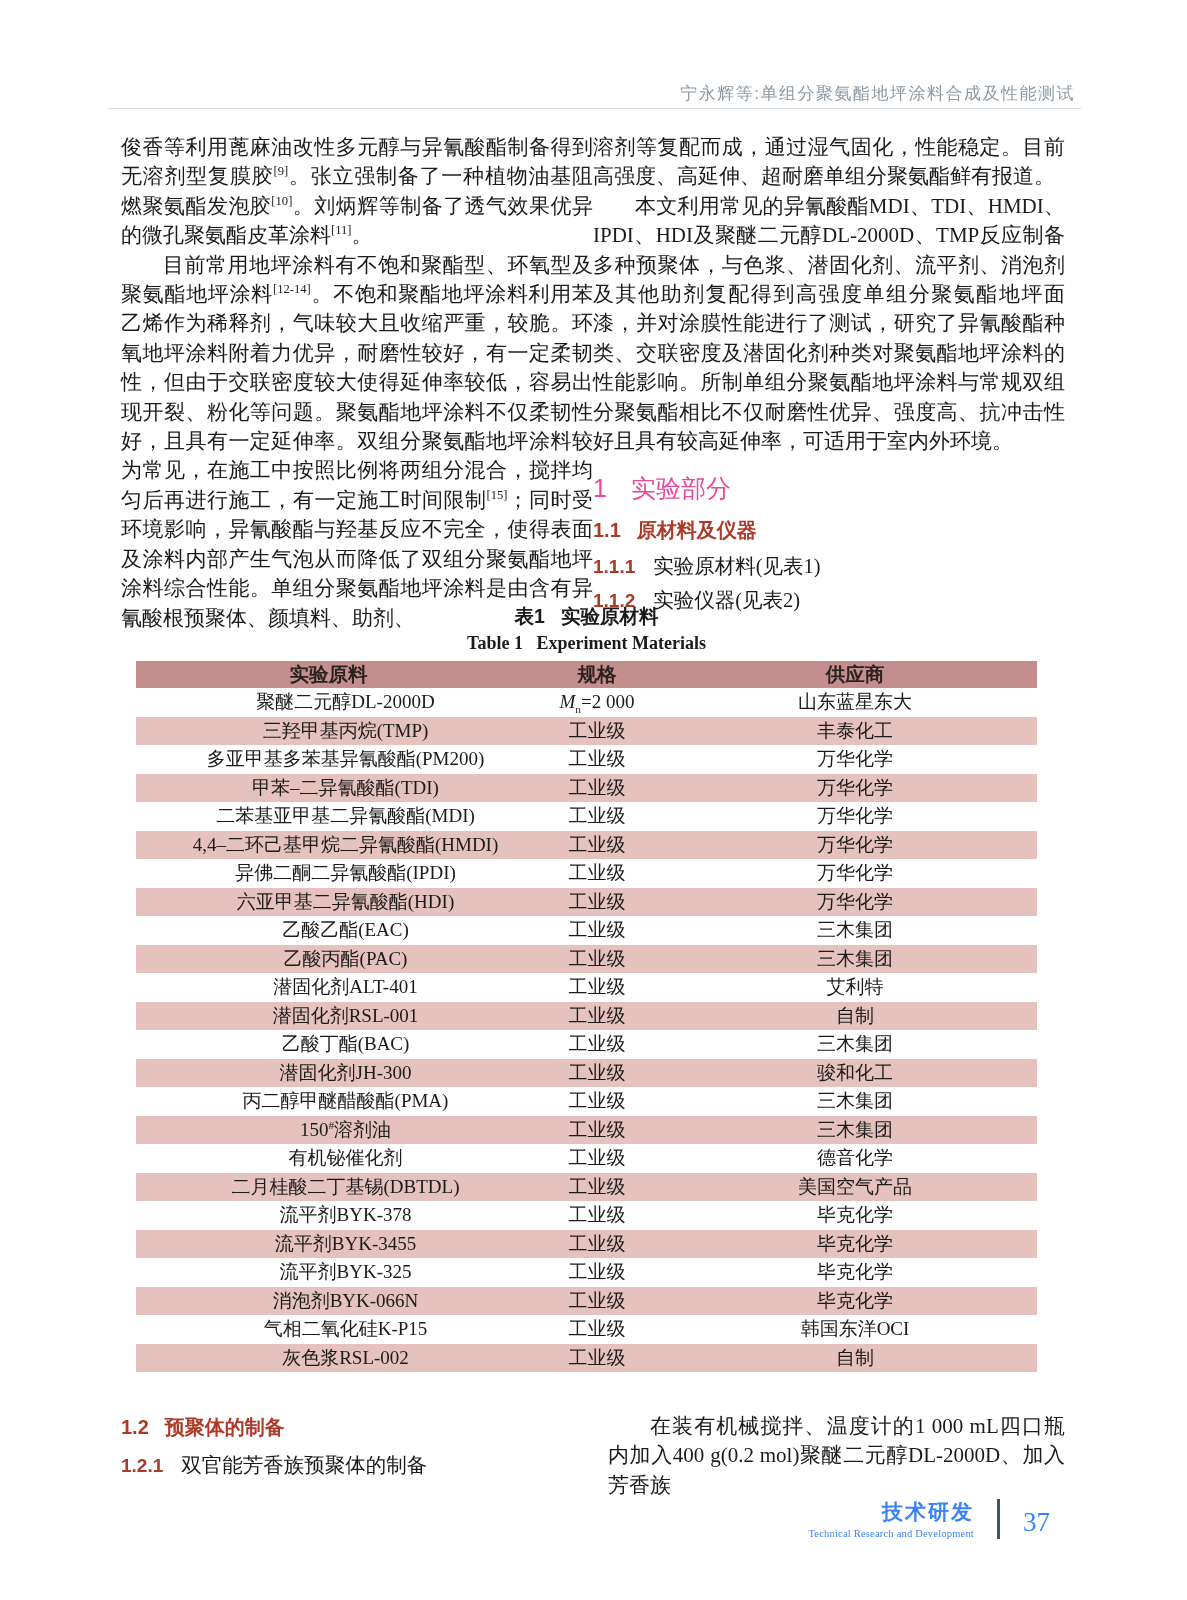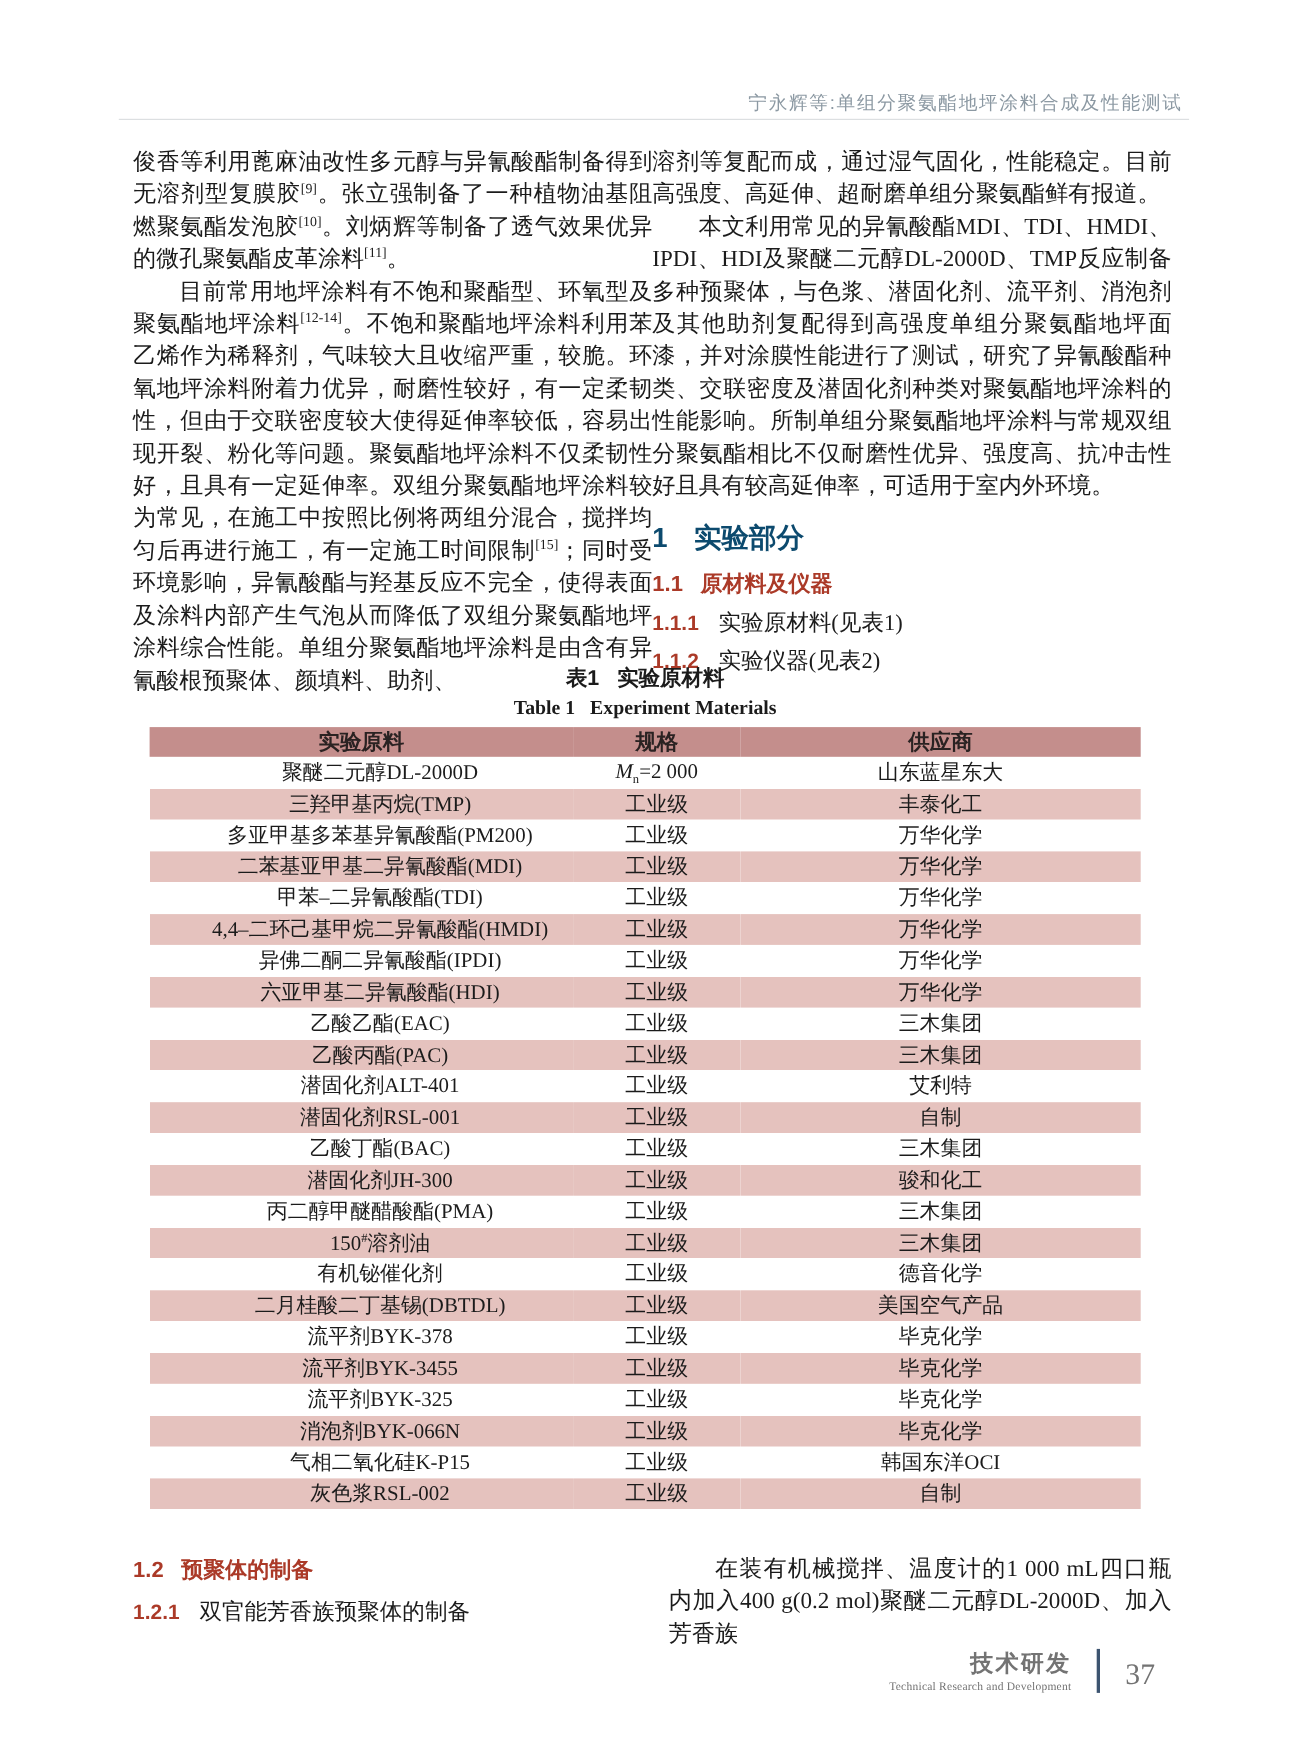--- a/index.html
+++ b/index.html
@@ -24,21 +24,21 @@
     font-size:21px; line-height:29.4px; text-align:justify; text-justify:inter-ideograph;
     color:#1b1b1b;
   }
   .body-text p.indent { text-indent:2em; }
   sup { font-size:0.6em; vertical-align:super; line-height:0; }
   sub { font-size:0.6em; vertical-align:sub; line-height:0; }
 
   
   .sec-h1 { margin-top:16px; margin-bottom:12px;
     font-family:"Liberation Sans","DejaVu Sans",sans-serif;
-    font-size:25px; font-weight:bold; color:#0c4a6e; }
+    font-size:25px; font-weight:normal; color:#ec4899; }
   .sec-h1 .num { margin-right:24px; }
   .sec-h2 { margin:6px 0 8px 0;
     font-family:"Liberation Sans","DejaVu Sans",sans-serif;
     font-size:20px; font-weight:bold; color:#ab3a28; }
   .sec-h2 .num { margin-right:16px; }
   .sec-h3 { margin:6px 0; font-size:20.5px; color:#1b1b1b; }
   .sec-h3 .num {
     font-family:"Liberation Sans","DejaVu Sans",sans-serif;
     font-weight:bold; color:#ab3a28; margin-right:18px; font-size:19px; }
 
@@ -59,21 +59,21 @@
   table.materials td.c0 { text-align:center; padding-left:34px; }
   table.materials tbody tr:nth-child(even) { background:#e5c2be; }
 
   
   .bottom-cols { position:absolute; top:1408px; left:121px; width:944px; display:flex; gap:30px; }
   .bottom-cols .sec-h2 { margin:2px 0 10px 0; }
   .bottom-cols .sec-h3 { margin:8px 0; }
 
   
   .footer { position:absolute; top:1494px; right:137px; display:flex; align-items:center; gap:23px;
-    color:#737373;justify-content:space-between; }
+    color:#3b82f6;justify-content:space-between; }
   .footer-text { text-align:right; }
   .footer-zh { font-family:"Liberation Sans","DejaVu Sans",sans-serif;
     font-size:21px; font-weight:bold; letter-spacing:2px; }
   .footer-en { font-size:10.5px; font-weight:normal; margin-top:2px; letter-spacing:0.2px; }
   .footer-bar { width:3px; height:40px; background:#3c5470; }
   .footer-page { font-size:27px; padding-top:8px; }
 </style>
 </head>
 <body>
 
@@ -132,26 +132,26 @@
             <td class="c0">三羟甲基丙烷(TMP)</td>
             <td class="c1">工业级</td>
             <td class="c2">丰泰化工</td>
           </tr>
           <tr>
             <td class="c0">多亚甲基多苯基异氰酸酯(PM200)</td>
             <td class="c1">工业级</td>
             <td class="c2">万华化学</td>
           </tr>
           <tr>
+            <td class="c0">甲苯–二异氰酸酯(TDI)</td>
+            <td class="c1">工业级</td>
+            <td class="c2">万华化学</td>
+          </tr>
+          <tr>
             <td class="c0">二苯基亚甲基二异氰酸酯(MDI)</td>
-            <td class="c1">工业级</td>
-            <td class="c2">万华化学</td>
-          </tr>
-          <tr>
-            <td class="c0">甲苯–二异氰酸酯(TDI)</td>
             <td class="c1">工业级</td>
             <td class="c2">万华化学</td>
           </tr>
           <tr>
             <td class="c0">4,4–二环己基甲烷二异氰酸酯(HMDI)</td>
             <td class="c1">工业级</td>
             <td class="c2">万华化学</td>
           </tr>
           <tr>
             <td class="c0">异佛二酮二异氰酸酯(IPDI)</td>

